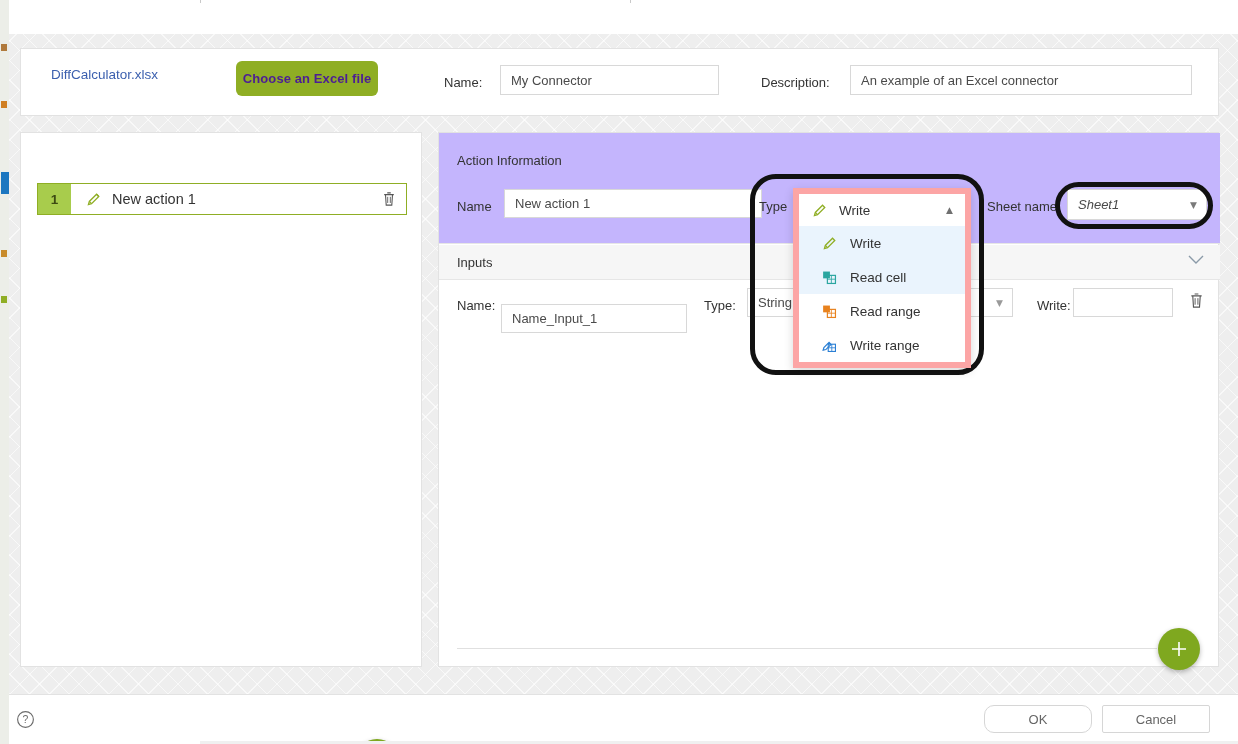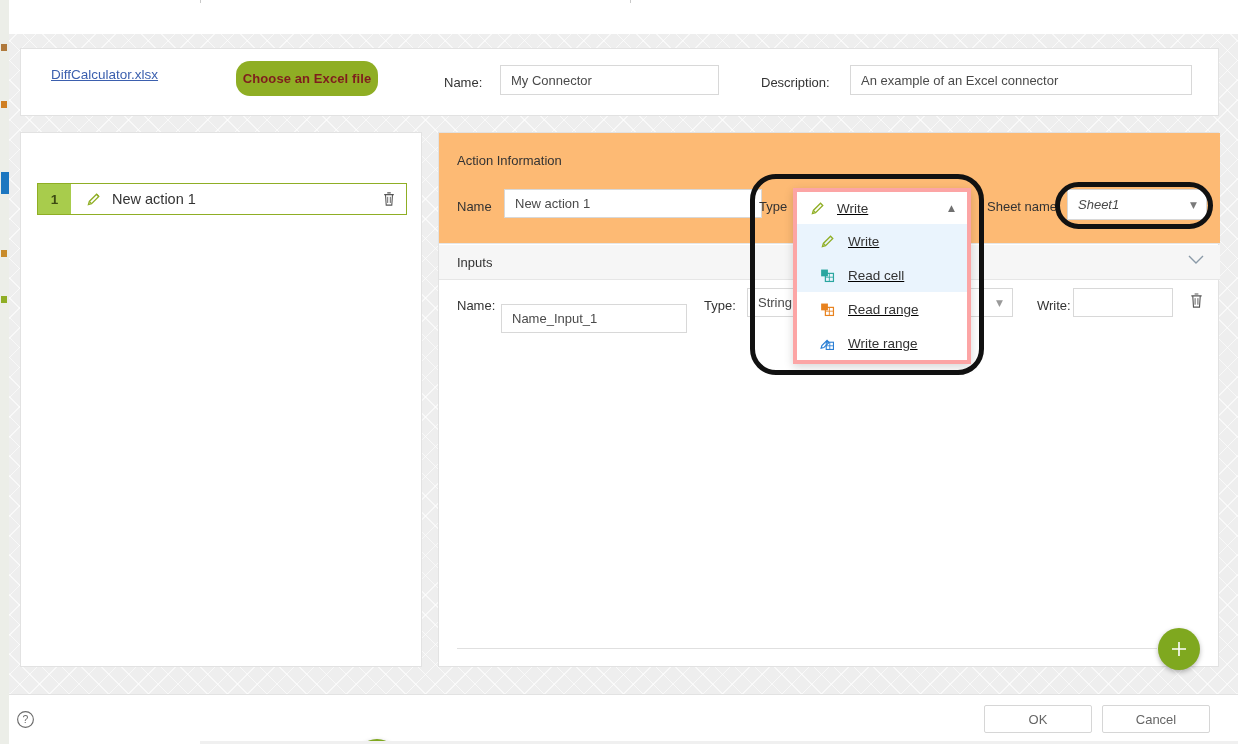--- a/index.html
+++ b/index.html
@@ -120,31 +120,30 @@
   }
 
   
   #file-strip { left: 20px; top: 48px; width: 1199px; height: 68px; }
 
   .file-link {
     position: absolute;
     left: 30px; top: 18px;
     font-size: 13.5px;
     color: #3b5fae;
-    text-decoration: underline;
     cursor: pointer;
   }
   .choose-btn {
     position: absolute;
     left: 215px; top: 12px;
     width: 142px; height: 35px;
     background: #8fae24;
-    color: #7f1d1d;
+    color: #4c1d95;
     border: none;
-    border-radius: 14px;
+    border-radius: 6px;
     font-size: 13px;
     font-weight: bold;
     font-family: "Liberation Sans", sans-serif;
     cursor: pointer;
     letter-spacing: .1px;
   }
 
   .field-label {
     font-size: 13px;
     color: #333333;
@@ -235,21 +234,21 @@
     display: flex; align-items: center; justify-content: center;
   }
 
   
   #right-panel { left: 438px; top: 132px; width: 781px; height: 535px; }
 
   #action-info-box {
     position: absolute;
     left: 0; top: 0;
     width: 781px; height: 111px;
-    background: #fdba74;
+    background: #c4b5fd;
     border-bottom: 1px solid #e6e6e6;
   }
   #action-info-title {
     position: absolute;
     left: 18px; top: 20px;
     font-size: 13px; color: #333333;
   }
   #lbl-act-name { position: absolute; left: 18px; top: 66px; }
   #inp-act-name { position: absolute; left: 65px; top: 56px; width: 258px; height: 29px; }
   #lbl-type { position: absolute; left: 320px; top: 66px; }
@@ -330,24 +329,23 @@
   }
   #hl-type  { left: 750px; top: 174px; width: 234px; height: 201px; }
   #hl-sheet { left: 1055px; top: 182px; width: 158px; height: 47px; border-radius: 24px; }
 
   
   #type-dropdown {
     position: absolute;
     left: 793px; top: 188px;
     width: 178px;
     background: #ffffff;
-    border: 4px solid #fca5a5;
+    border: 6px solid #fca5a5;
     box-shadow: 0 3px 9px rgba(0,0,0,.16);
     z-index: 40;
-    text-decoration: underline;
   }
   #type-dropdown .dd-current {
     height: 32px;
     display: flex; align-items: center;
     padding-left: 12px;
     position: relative;
     background: #ffffff;
     cursor: pointer;
   }
   #type-dropdown .dd-current .caret-up {
@@ -378,21 +376,21 @@
     width: 108px; height: 28px;
     background: #ffffff;
     border: 1px solid #d6d6d6;
     border-radius: 2px;
     font-size: 13px;
     color: #666666;
     font-family: "Liberation Sans", sans-serif;
     z-index: 8;
     cursor: pointer;
   }
-  #ok-button { left: 984px; }
+  #ok-button { left: 984px; border-radius: 10px; }
   #cancel-button { left: 1102px; }
 
   
   .below-strip {
     position: absolute;
     left: 200px; top: 741px;
     width: 1038px; height: 3px;
     background: #f0f0f0;
     z-index: 9;
   }

